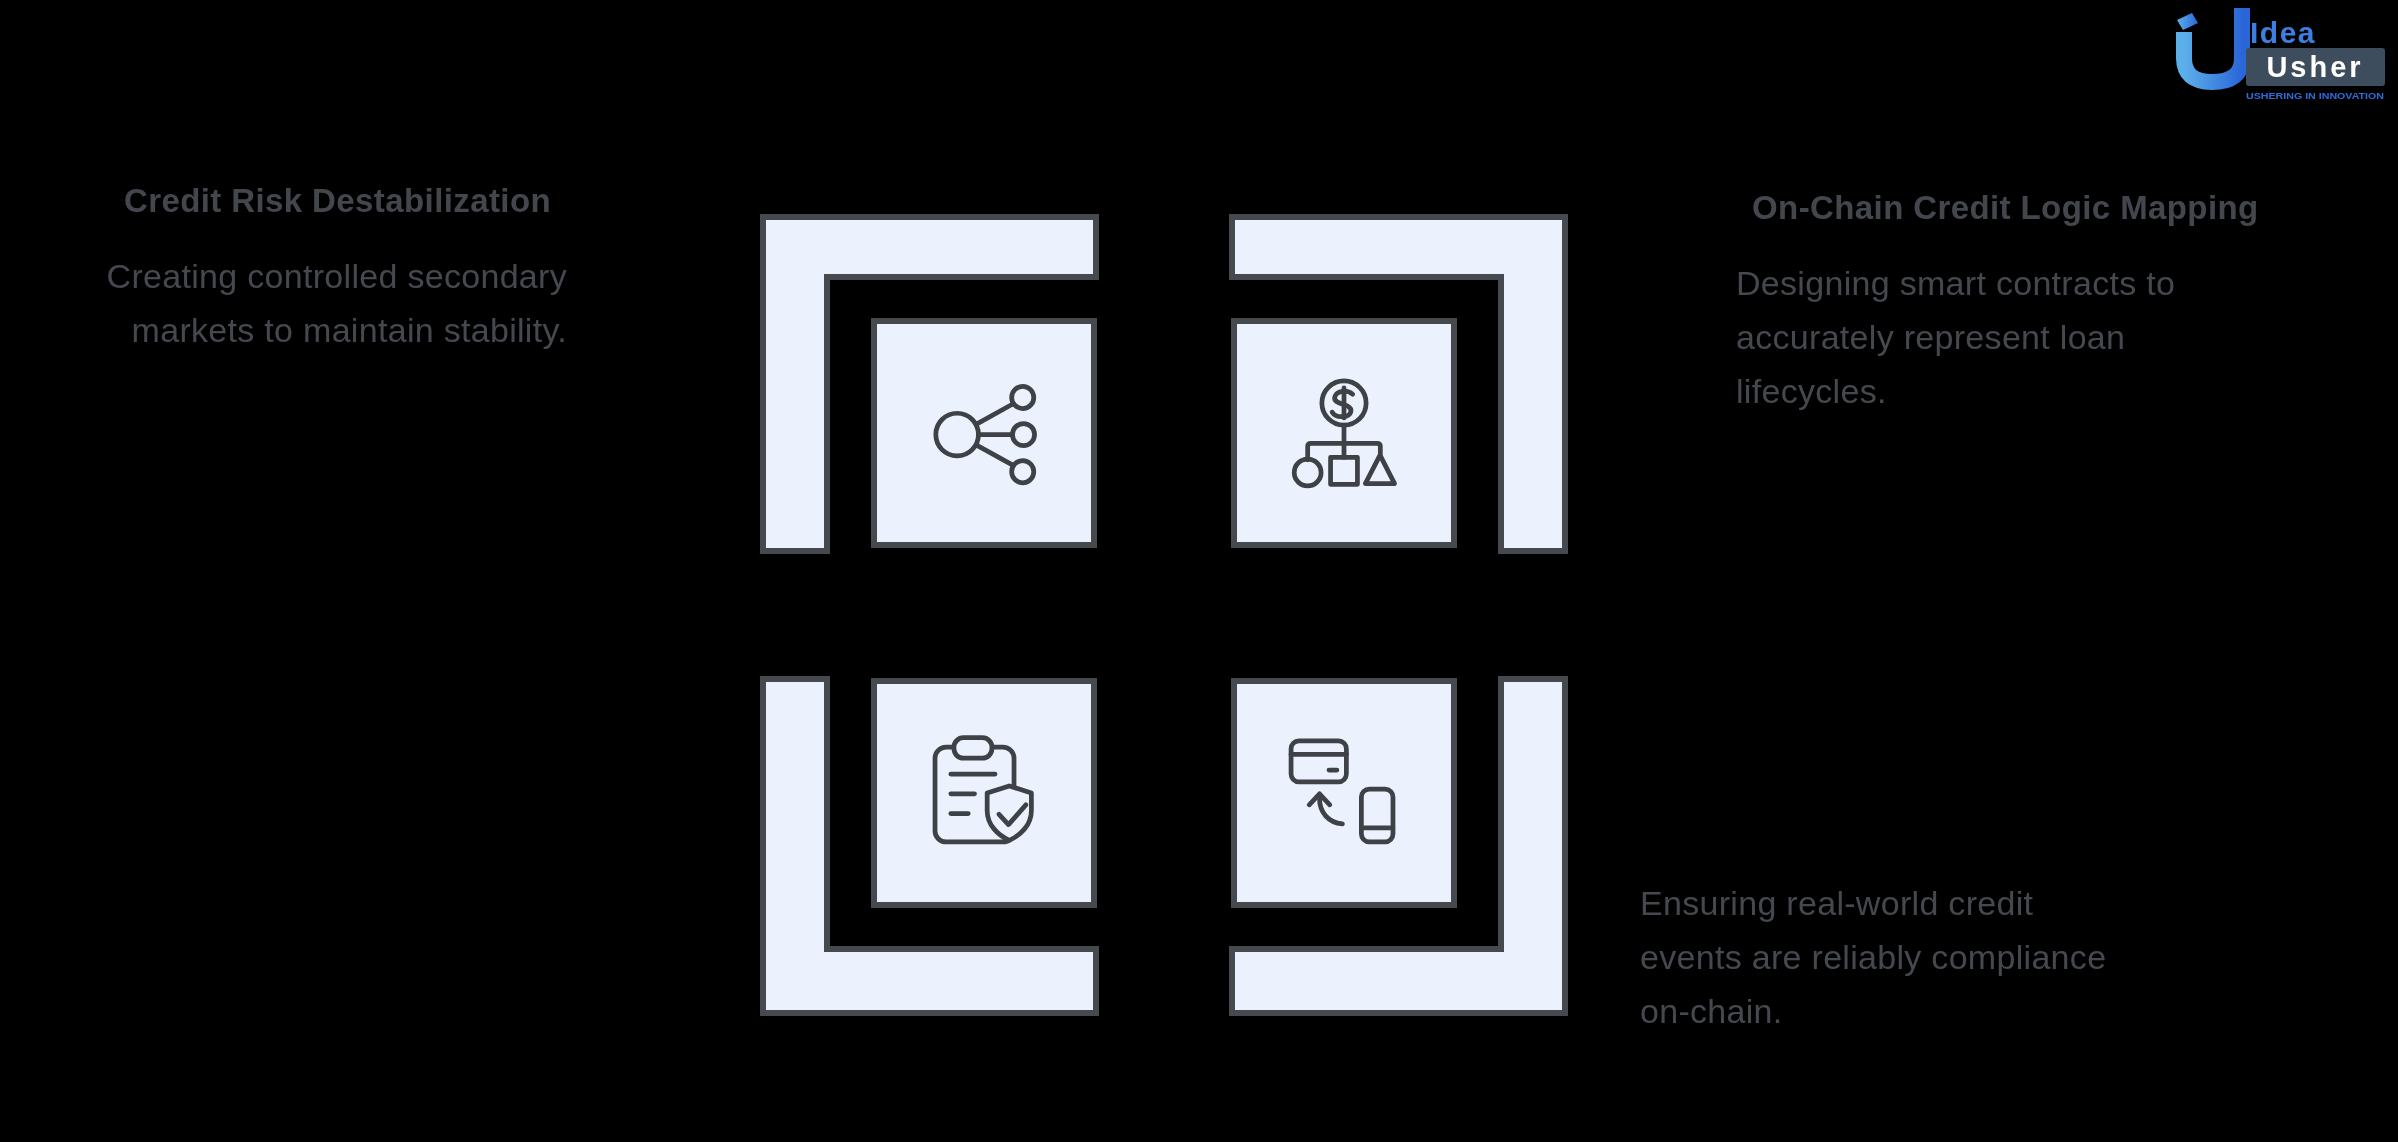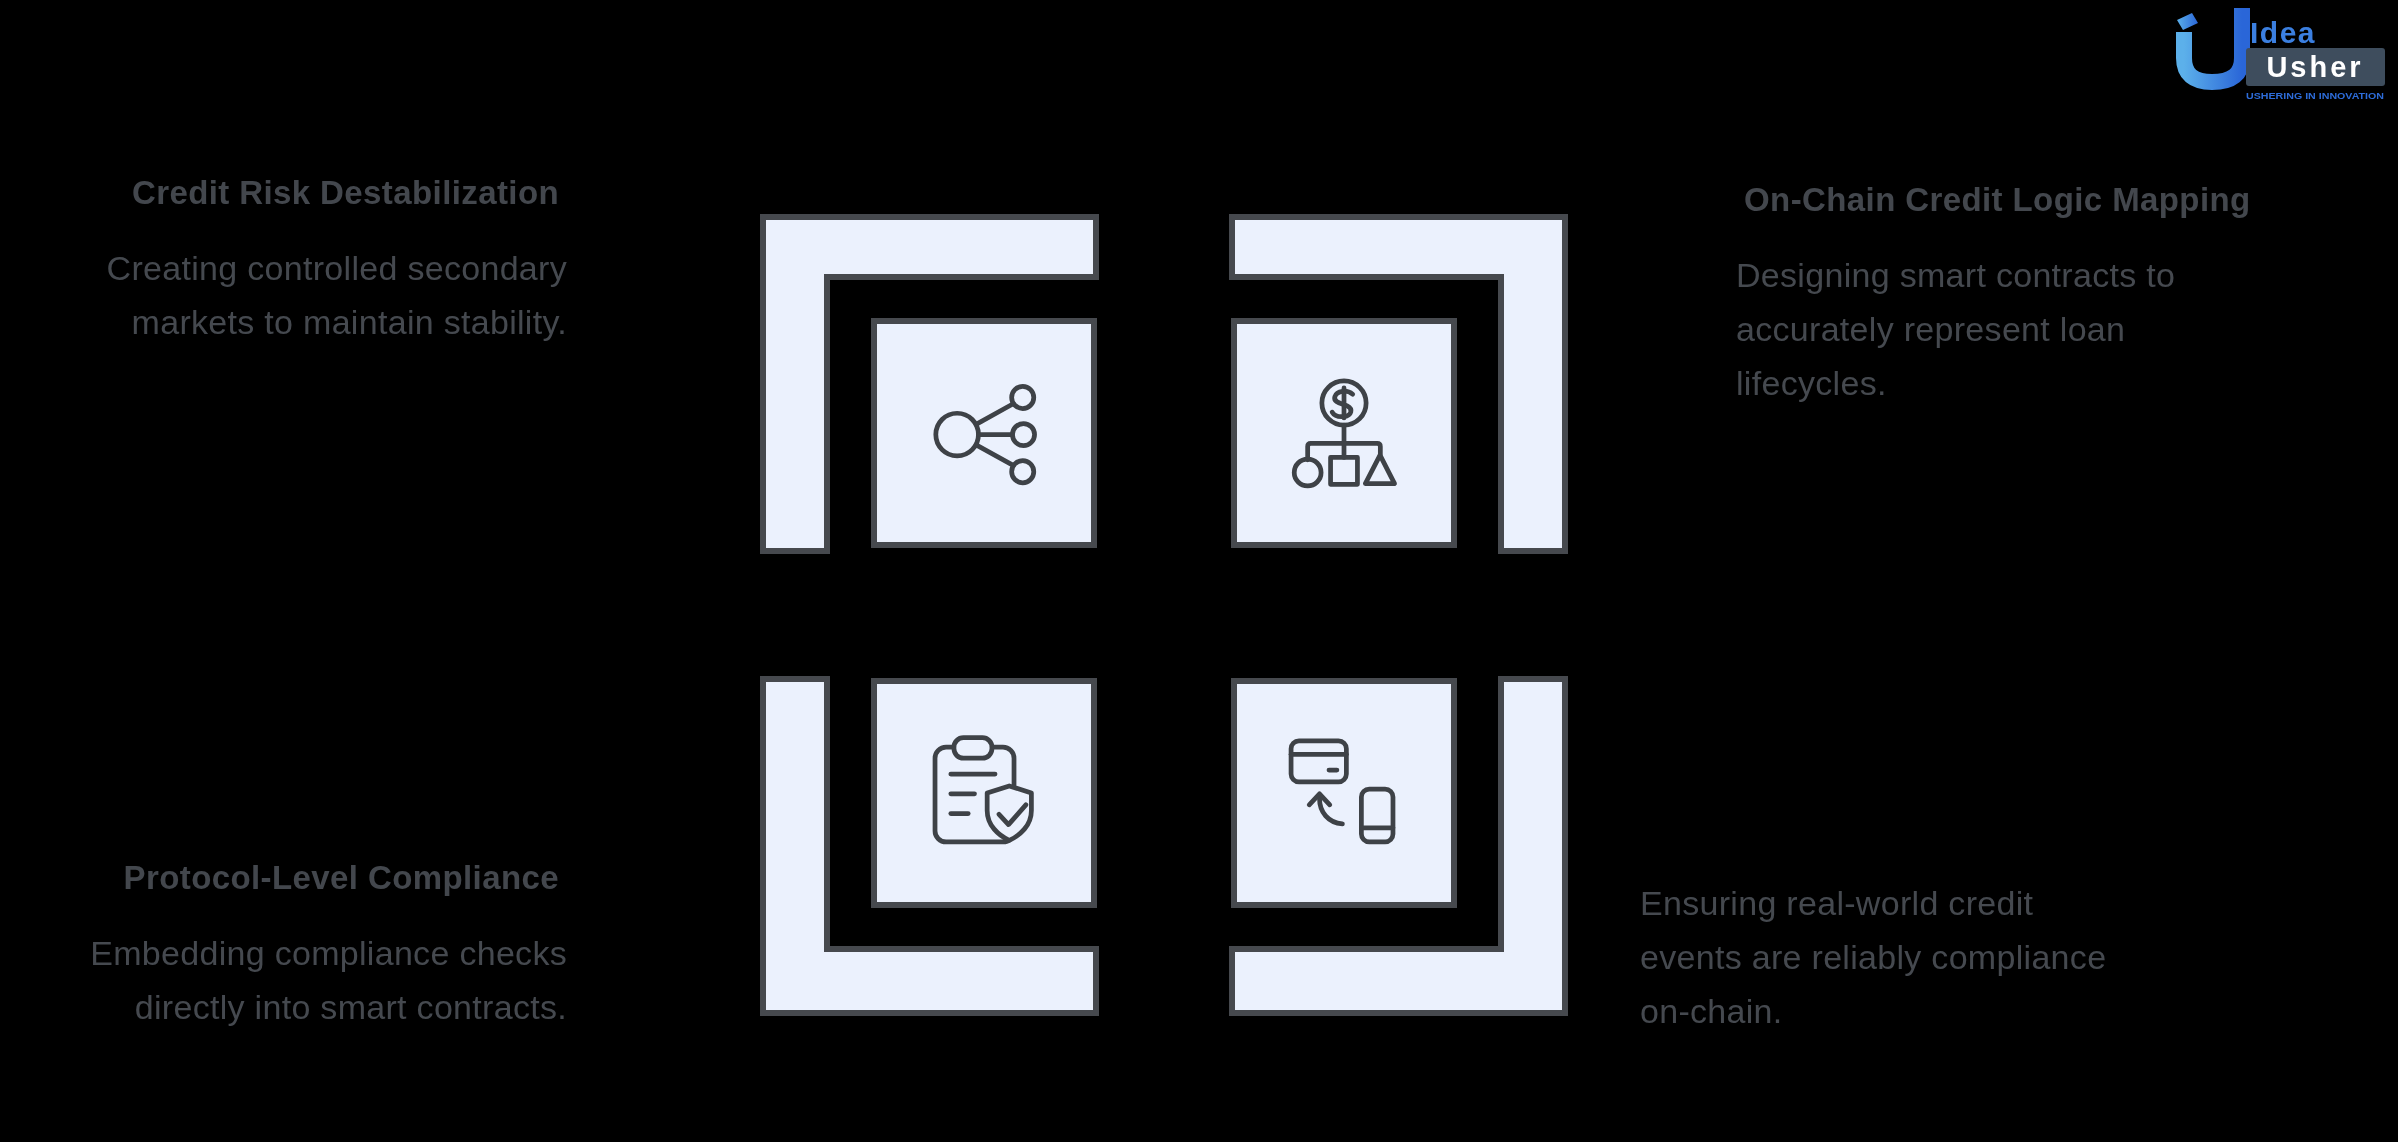--- a/index.html
+++ b/index.html
@@ -3,21 +3,21 @@
 <meta charset="utf-8">
 <style>
   html,body{margin:0;padding:0;background:#000;}
   .canvas{
     position:relative;width:2398px;height:1142px;background:#000000;
     font-family:"Liberation Sans", sans-serif;overflow:hidden;
   }
   
   .tb{position:absolute;color:#43474d;}
   .tb h2{
-    margin:8px;font-size:33px;font-weight:bold;letter-spacing:0.4px;
+    margin:16px;font-size:33px;font-weight:bold;letter-spacing:0.4px;
     line-height:44px;white-space:nowrap;color:#43474d;text-align:right;
   }
   .tb p{
     margin:26px 0 0 0;font-size:34px;font-weight:normal;letter-spacing:0.3px;
     line-height:54px;color:#45494f;
   }
   .tb-tl{right:1831px;top:163px;width:510px;text-align:right;}
   .tb-tr{left:1736px;top:170px;width:480px;text-align:left;}
   .tb-bl{right:1831px;top:848px;width:560px;text-align:right;}
   .tb-br{left:1640px;top:850px;width:480px;text-align:left;}
@@ -56,24 +56,20 @@
   <div class="tb tb-tl">
     <h2>Credit Risk Destabilization</h2>
     <p>Creating controlled secondary markets to maintain stability.</p>
   </div>
 
   <div class="tb tb-tr">
     <h2>On-Chain Credit Logic Mapping</h2>
     <p>Designing smart contracts to accurately represent loan lifecycles.</p>
   </div>
 
-  <div class="tb tb-bl">
-    <h2>Protocol-Level Compliance</h2>
-    <p>Embedding compliance checks directly into smart contracts.</p>
-  </div>
 
   <div class="tb tb-br">
     <p>Ensuring real-world credit events are reliably compliance on-chain.</p>
   </div>
 
   <svg class="bracket" style="left:760px;top:214px" viewBox="0 0 340 340">
     <path d="M3,3 L336,3 L336,63 L67,63 L67,337 L3,337 Z" fill="#ebf1fd" stroke="#46494e" stroke-width="6"></path>
   </svg>
   <svg class="bracket" style="left:1228px;top:214px" viewBox="0 0 340 340">
     <path d="M4,3 L337,3 L337,337 L273,337 L273,63 L4,63 Z" fill="#ebf1fd" stroke="#46494e" stroke-width="6"></path>

